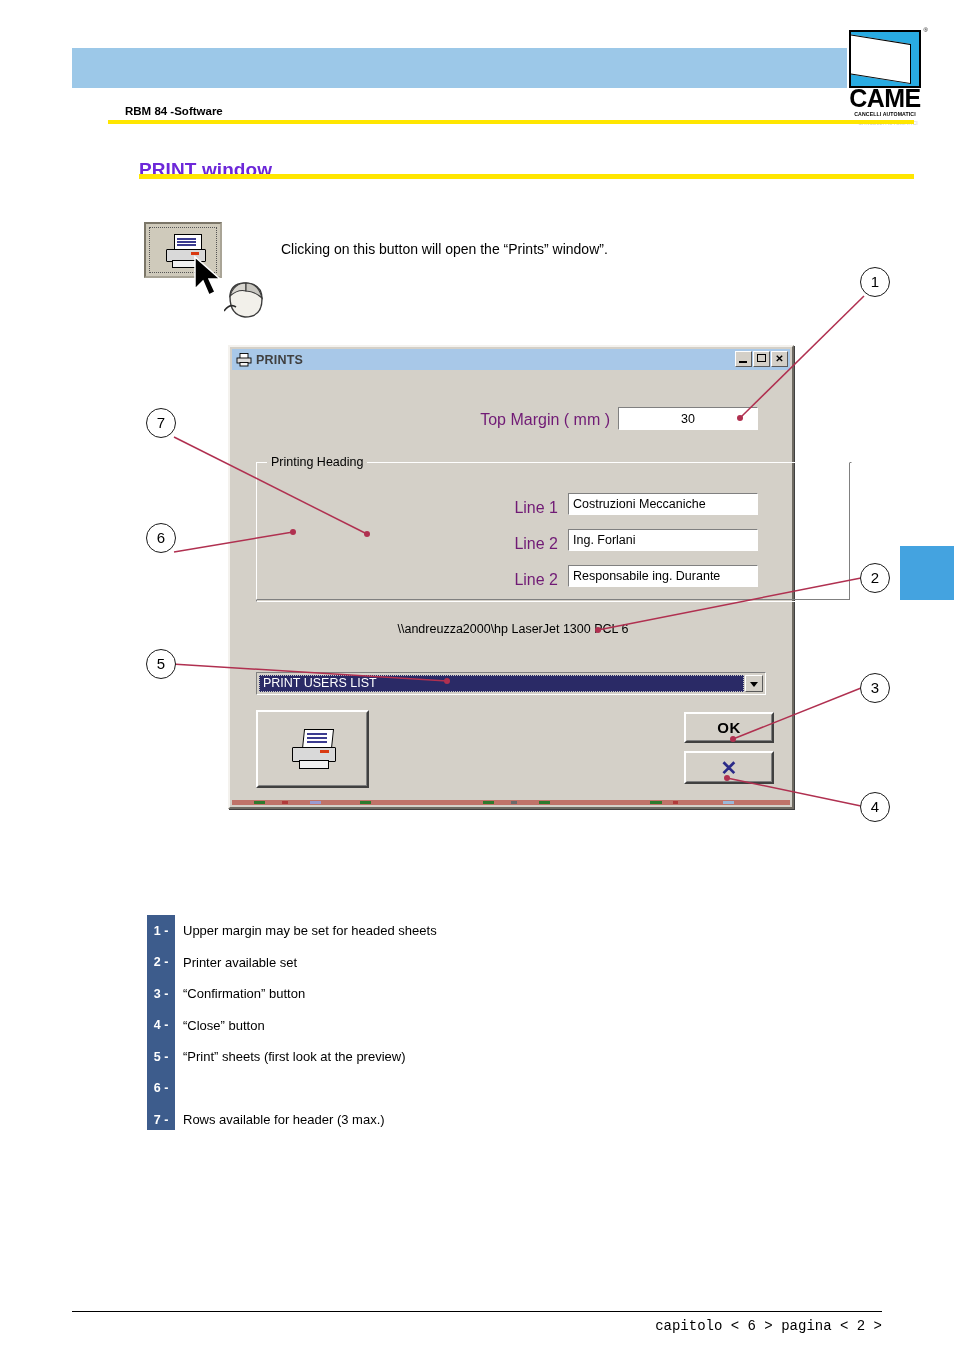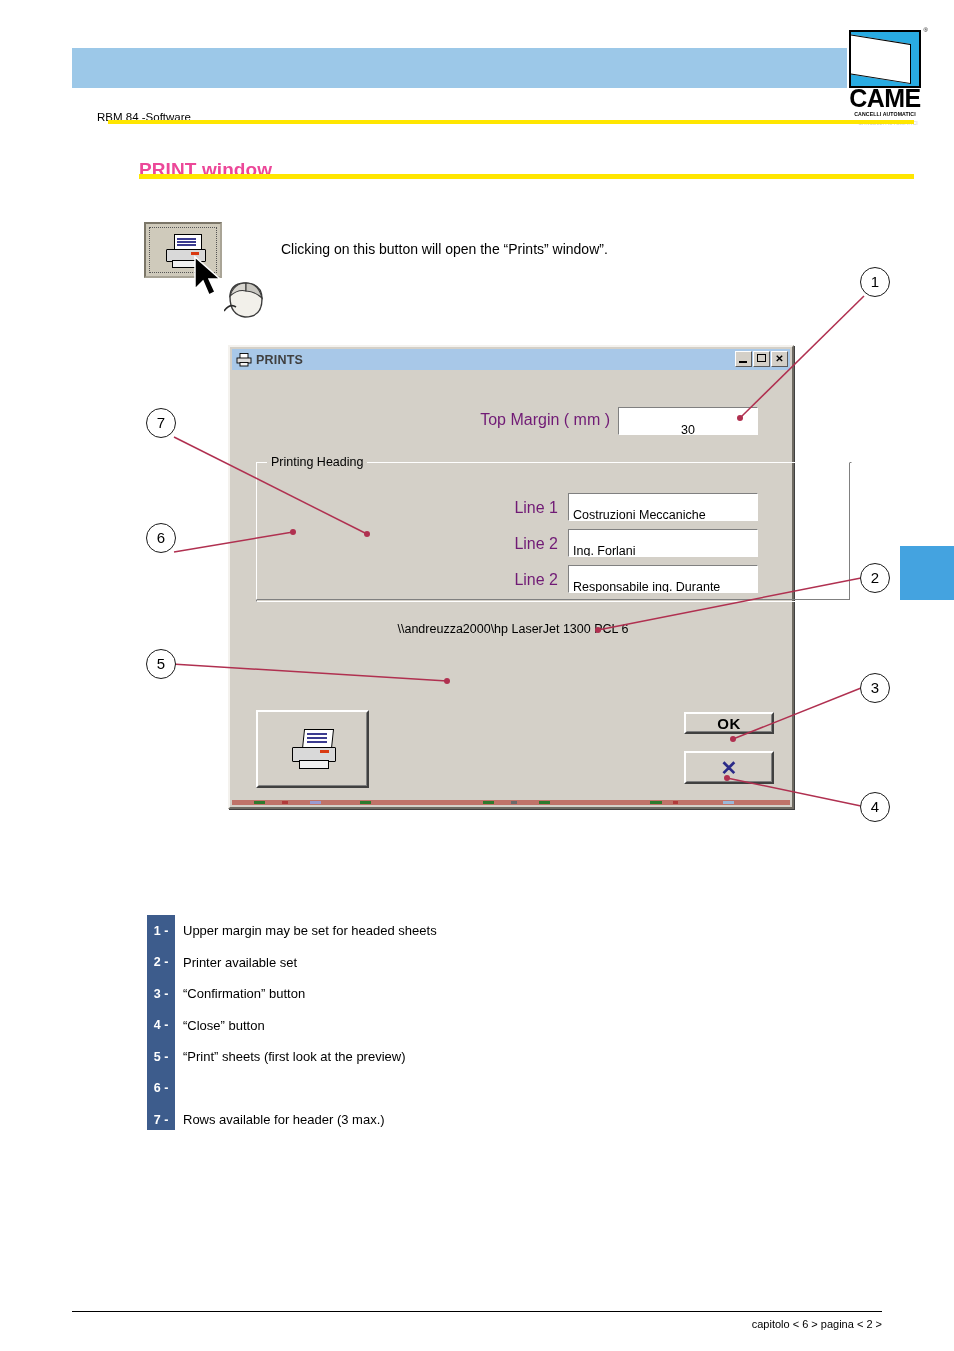--- a/index.html
+++ b/index.html
@@ -78,39 +78,38 @@
     position: absolute;
     left: 0; top: 90px;
     width: 78px;
     font-size: 5px;
     letter-spacing: 0.2px;
     text-align: center;
     color: #c9c9c9;
   }
   #doc-subtitle {
     position: absolute;
-    left: 97px; top: 105px;
+    left: 125px; top: 105px;
     font-size: 11.5px;
-    font-weight: normal;
-    color: #000;
-    margin-top: 6px;
+    font-weight: bold;
+    color: #000;
   }
   #rule-yellow-top {
     position: absolute;
     left: 108px; top: 120px;
     width: 806px; height: 4px;
     background: #ffe600;
   }
   #page-title {
     position: absolute;
     left: 139px; top: 146px;
     font-size: 19px;
     font-weight: bold;
     letter-spacing: 0.1px;
-    color: #ec4899;
+    color: #6d28d9;
   }
   #rule-yellow-title {
     position: absolute;
     left: 139px; top: 174px;
     width: 775px; height: 5px;
     background: #ffe600;
   }
 
   
   #toolbar-button {
@@ -277,21 +276,21 @@
   }
   .txtfield {
     position: absolute;
     background: #ffffff;
     border: 1px solid #808080;
     border-right-color: #ffffff;
     border-bottom-color: #ffffff;
     box-sizing: border-box;
     font-size: 12.5px;
     color: #000;
-    padding: 13px 4px;
+    padding: 2px 4px;
     line-height: 17px;
     overflow: hidden;
     white-space: nowrap;
   }
   .txtfield::before {
     content: "";
     position: absolute;
     left: -1px; top: -1px; right: -1px; bottom: -1px;
     border: 1px solid #404040;
     border-right-color: #d4d0c8;
@@ -383,21 +382,21 @@
     border-right-color: #808080;
     border-bottom-color: #808080;
     pointer-events: none;
   }
   #btn-print {
     left: 26px; top: 363px;
     width: 113px; height: 78px;
   }
   #btn-ok {
     left: 454px; top: 365px;
-    width: 90px; height: 22px;
+    width: 90px; height: 31px;
   }
   #btn-ok .lbl {
     position: absolute;
     left: 0; top: 0; right: 0; bottom: 0;
     display: flex; align-items: center; justify-content: center;
     font-size: 15px; font-weight: bold; color: #000;
     letter-spacing: 0.5px;
   }
   #btn-close {
     left: 454px; top: 404px;
@@ -497,22 +496,23 @@
   
   #footer-rule {
     position: absolute;
     left: 72px; top: 1311px;
     width: 810px; height: 1px;
     background: #000;
   }
   #footer-text {
     position: absolute;
     right: 72px; top: 1318px;
-    font-size: 11px;
-    color: #000;
+    font-size: 14px;
+    color: #000;
+    font-family: Liberation Mono, monospace;
   }
 </style>
 </head>
 <body>
 
 <div id="blue-banner"></div>
 
 <div id="logo-block">
   <div id="logo-square">
     <div id="logo-band"></div>
@@ -584,20 +584,24 @@
 
   <div class="field-label" id="label-l1">Line 1</div>
   <div class="txtfield" id="line1">Costruzioni Meccaniche</div>
   <div class="field-label" id="label-l2">Line 2</div>
   <div class="txtfield" id="line2">Ing. Forlani</div>
   <div class="field-label" id="label-l3">Line 2</div>
   <div class="txtfield" id="line3">Responsabile ing. Durante</div>
 
   <div id="printer-name">\\andreuzza2000\hp LaserJet 1300 PCL 6</div>
 
+  <div id="combo">
+    <div id="combo-value">PRINT USERS LIST</div>
+    <div id="combo-arrow"></div>
+  </div>
 
   <div class="winbtn" id="btn-print">
     <div class="printer-glyph" style="left:31px; top:17px; width:52px; height:44px;">
       <div class="pg-paper" style="left:14px; top:0px; width:28px; height:18px; transform:skewX(-6deg);"></div>
       <div class="pg-line" style="left:18px; top:4px; width:20px;"></div>
       <div class="pg-line" style="left:18px; top:8px; width:20px;"></div>
       <div class="pg-line" style="left:18px; top:12px; width:20px;"></div>
       <div class="pg-body" style="left:3px; top:18px; width:42px; height:13px;"></div>
       <div class="pg-led" style="left:31px; top:21px; width:9px;"></div>
       <div class="pg-tray" style="left:10px; top:31px; width:28px; height:7px;"></div>

